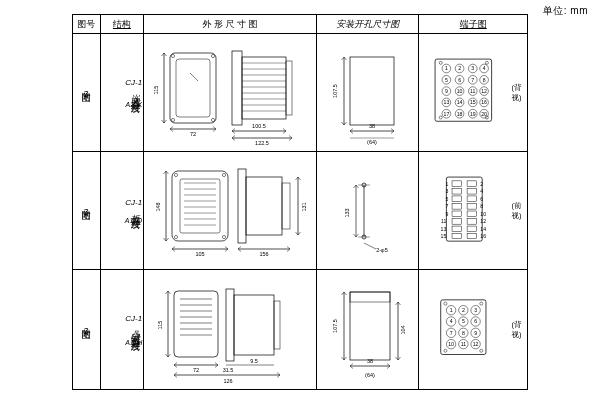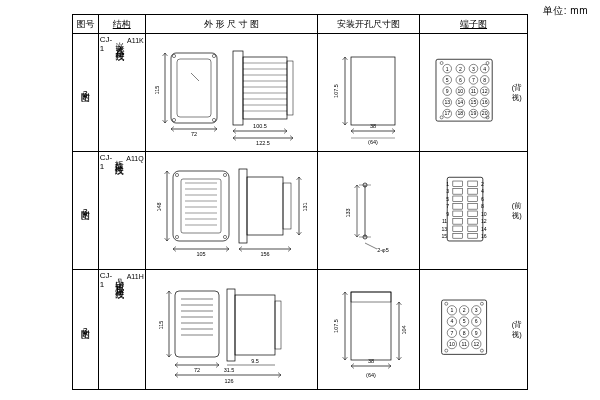--- a/index.html
+++ b/index.html
@@ -5,26 +5,26 @@
   html,body{margin:0;padding:0;background:#ffffff;}
   body{width:600px;height:400px;font-family:"Liberation Sans","DejaVu Sans",sans-serif;color:#000;}
   .page{position:relative;width:600px;height:400px;}
   .unit{position:absolute;right:12px;top:4px;font-size:10px;letter-spacing:.5px;}
   table.main{position:absolute;left:72px;top:14px;border-collapse:collapse;width:456px;height:372px;}
   table.main th,table.main td{border:1px solid #000;}
   table.main th{font-size:9px;font-weight:normal;height:16px;margin-top:46px;}
   .col-num{width:26px;}
   .col-struct{width:44px;text-decoration:underline;}
   .col-outline{width:170px;}
-  .col-hole{width:100px;}
+  .col-hole{width:100px;font-style:italic;}
   .col-term{width:106px;text-decoration:underline;}
   td{position:relative;vertical-align:middle;}
   .vtext{writing-mode:vertical-rl;text-orientation:upright;font-size:9px;line-height:14px;letter-spacing:2px;margin:0 auto;display:block;text-align:center;}
   .cellcenter{display:flex;align-items:center;justify-content:center;height:100%;}
-  .struct-wrap{display:flex;align-items:flex-start;justify-content:center;height:100%;flex-direction:row;}
+  .struct-wrap{display:flex;align-items:flex-end;justify-content:center;height:100%;flex-direction:column;font-style:italic;}
   .struct-code{font-size:8px;}
   .struct-sub{font-size:7px;margin-top:2px;}
   .struct-mid{display:flex;flex-direction:row;align-items:center;justify-content:center;}
   svg{display:block;}
   .lbl{font-size:5.5px;font-family:"Liberation Sans",sans-serif;}
   .viewlabel{font-size:7.5px;text-align:center;}
   .term-holder{display:flex;flex-direction:row;align-items:center;justify-content:center;height:100%;}
   .hole-holder{display:flex;align-items:center;justify-content:center;height:100%;}
   .outline-holder{display:flex;align-items:center;justify-content:center;height:100%;}
 </style>

